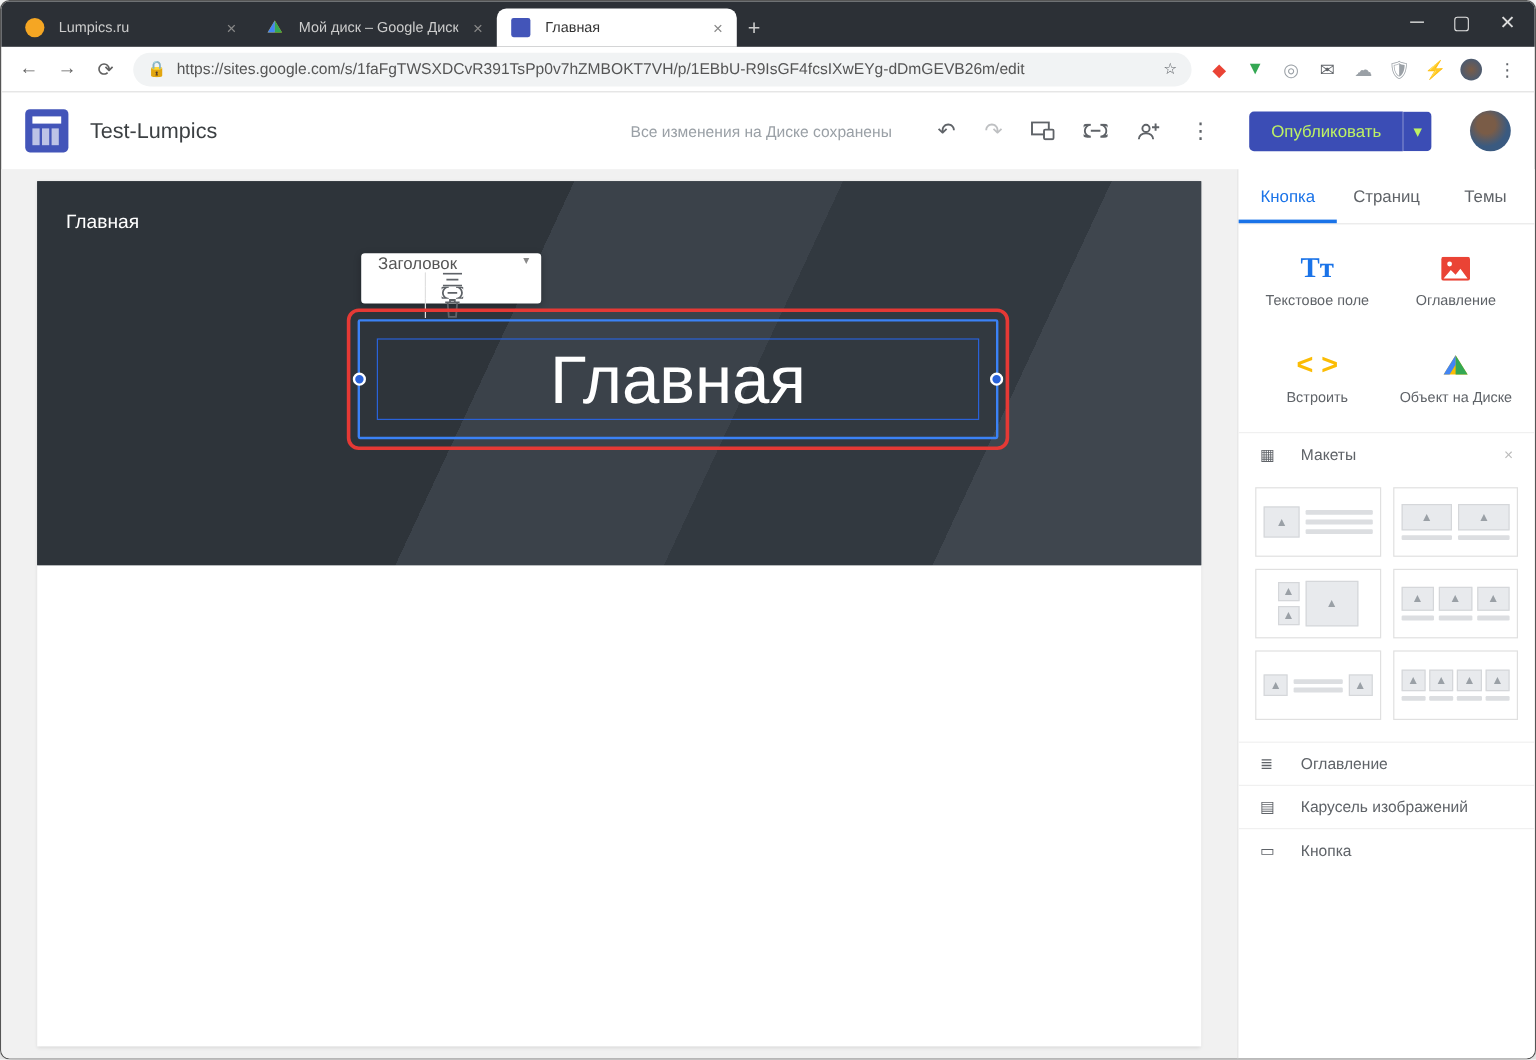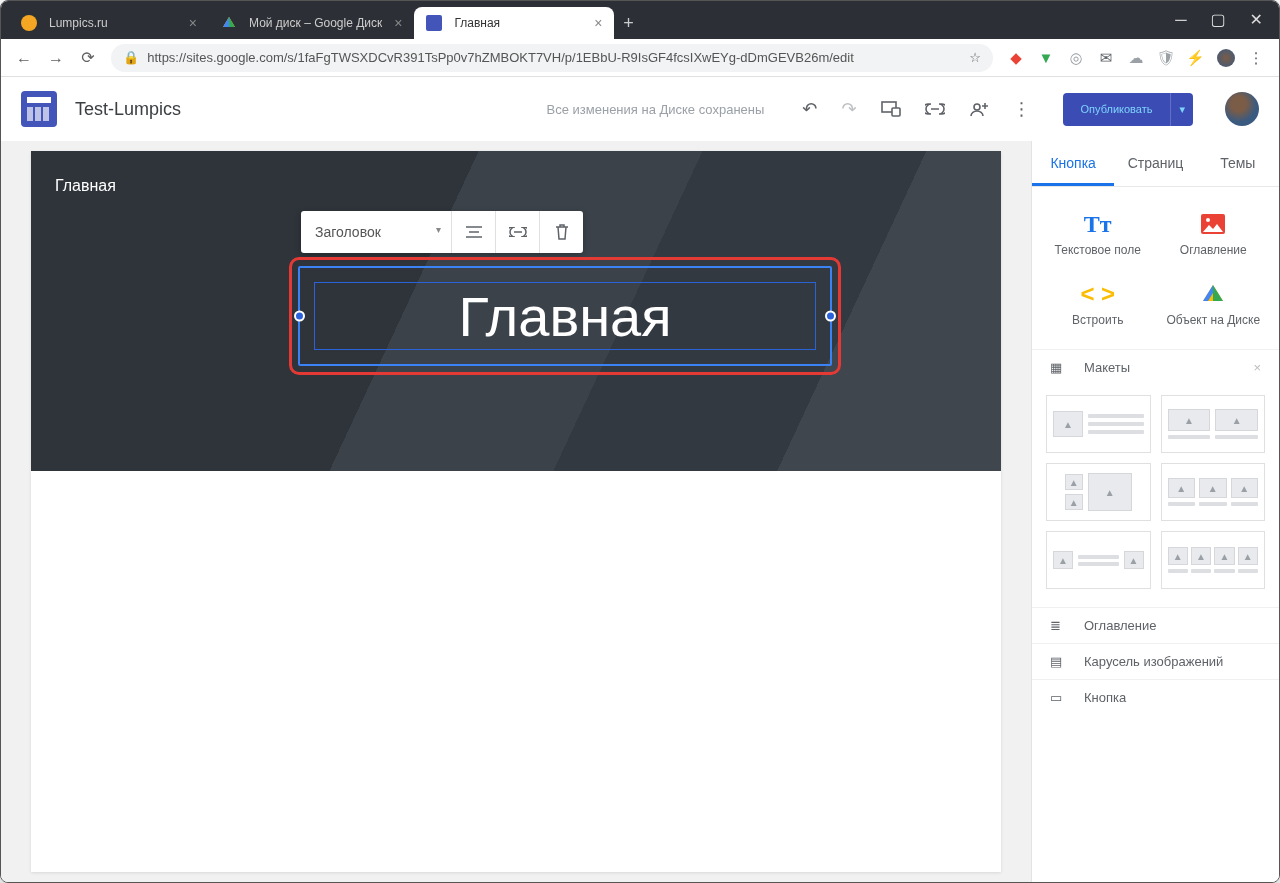--- a/index.html
+++ b/index.html
@@ -22,44 +22,44 @@
 .exticons span { width:18px; height:18px; display:flex; align-items:center; justify-content:center; font-size:15px; }
 .appbar { height:64px; display:flex; align-items:center; padding:0 20px; gap:18px; }
 .sitesicon { width:36px; height:36px; background:#4355b9; border-radius:4px; position:relative; }
 .sitesicon::before { content:''; position:absolute; left:6px; top:6px; right:6px; height:6px; background:#fff; }
 .sitesicon::after { content:''; position:absolute; left:6px; top:16px; width:6px; bottom:6px; background:#fff; box-shadow:8px 0 0 #fff, 16px 0 0 #fff; opacity:.65; }
 .docname { font-size:18px; color:#3c4043; }
 .autosave { margin-left:auto; font-size:13px; color:#9aa0a6; }
 .tbicons { display:flex; gap:24px; align-items:center; margin-left:20px; color:#5f6368; }
 .tbicons span { font-size:18px; }
 .publish { display:flex; margin-left:14px; }
-.publish button { background:#3b4db5; color:#7dd3fc; border:none; height:33px; padding:0 18px; font-size:11px; cursor:pointer; }
+.publish button { background:#3b4db5; color:#bef264; border:none; height:33px; padding:0 18px; font-size:14px; cursor:pointer; }
 .publish button:first-child { border-radius:4px 0 0 4px; }
 .publish button:last-child { border-radius:0 4px 4px 0; border-left:1px solid rgba(255,255,255,.2); padding:0 8px; }
 .avatar { width:34px; height:34px; border-radius:50%; background:radial-gradient(circle at 40% 35%, #7a5c47 0 25%, #3a5a80 60%); margin-left:14px; }
 .workspace { display:flex; height:calc(100% - 140px); }
 .canvas { flex:1; background:#f1f1f1; padding:10px 30px; overflow:hidden; }
 .page { background:#fff; height:100%; box-shadow:0 1px 3px rgba(0,0,0,.1); }
 .hero { height:320px; background:#3a4147; background-image:linear-gradient(115deg,#2e343a 0 40%,#3b424a 40% 60%,#323940 60% 80%,#3f464e 80%); position:relative; padding:28px; }
 .pagename { color:#fff; font-size:16px; position:absolute; top:26px; left:24px; }
-.texttool { position:absolute; top:60px; left:270px; background:#fff; border-radius:3px; box-shadow:0 2px 6px rgba(0,0,0,.25); display:flex; align-items:center; height:42px; }
+.texttool { position:absolute; top:60px; left:270px; background:#fff; border-radius:3px; box-shadow:0 2px 6px rgba(0,0,0,.25); display:flex; align-items:center; height:42px;flex-direction:column; }
 .ttsel { padding:0 32px 0 14px; font-size:14px; color:#555; position:relative; min-width:150px; }
 .ttsel::after { content:'▾'; position:absolute; right:10px; color:#888; font-size:10px; }
 .ttbtn { width:44px; height:42px; display:flex; align-items:center; justify-content:center; border-left:1px solid #e0e0e0; color:#5f6368; font-size:16px; }
 .selbox { position:absolute; top:106px; left:258px; right:160px; height:118px; border:3px solid #e53935; border-radius:10px; }
 .selbox-in { position:absolute; inset:6px; border:2px solid #3b82f6; border-radius:2px; }
 .selbox-in2 { position:absolute; inset:14px; border:1px solid #2962d9; display:flex; align-items:center; justify-content:center; }
 .handle { width:11px; height:11px; background:#2962d9; border:2px solid #fff; border-radius:50%; position:absolute; top:50%; transform:translateY(-50%); }
 .handle.l { left:-6px; } .handle.r { right:-6px; }
 .herotitle { color:#fff; font-size:56px; font-weight:300; }
 .side { width:248px; border-left:1px solid #e3e3e3; background:#fff; overflow-y:auto; }
 .stabs { display:flex; border-bottom:1px solid #e8e8e8; }
 .stab { flex:1; text-align:center; padding:14px 4px 12px; font-size:14px; color:#5f6368; border-bottom:3px solid transparent; }
 .stab.active { color:#1a73e8; border-color:#1a73e8; }
-.sgrid { display:grid; grid-template-columns:1fr 1fr; padding:14px 8px; text-align:center; gap:6px 0; }
+.sgrid { display:grid; grid-template-columns:1fr 1fr; padding:14px 8px; text-align:center; gap:17px 0; }
 .sitem { padding:8px 4px; font-size:12px; color:#5f6368; }
 .sitem .ic { font-size:24px; height:30px; display:flex; align-items:center; justify-content:center; margin-bottom:4px; }
 .srow { display:flex; align-items:center; gap:14px; padding:10px 18px; font-size:13px; color:#5f6368; border-top:1px solid #f0f0f0; }
 .srow .ric { width:20px; color:#5f6368; }
 .layouts { display:grid; grid-template-columns:1fr 1fr; gap:10px; padding:10px 14px 18px; }
 .lcard { border:1px solid #e0e0e0; height:58px; background:#fff; padding:6px; display:flex; gap:5px; align-items:center; justify-content:center; }
 .lph { background:#e8eaed; border:1px solid #d5d7da; display:flex; align-items:center; justify-content:center; font-size:10px; color:#9aa0a6; }
 .lline { height:4px; background:#dcdee1; border-radius:1px; }
 svg { display:block; }
 </style>

